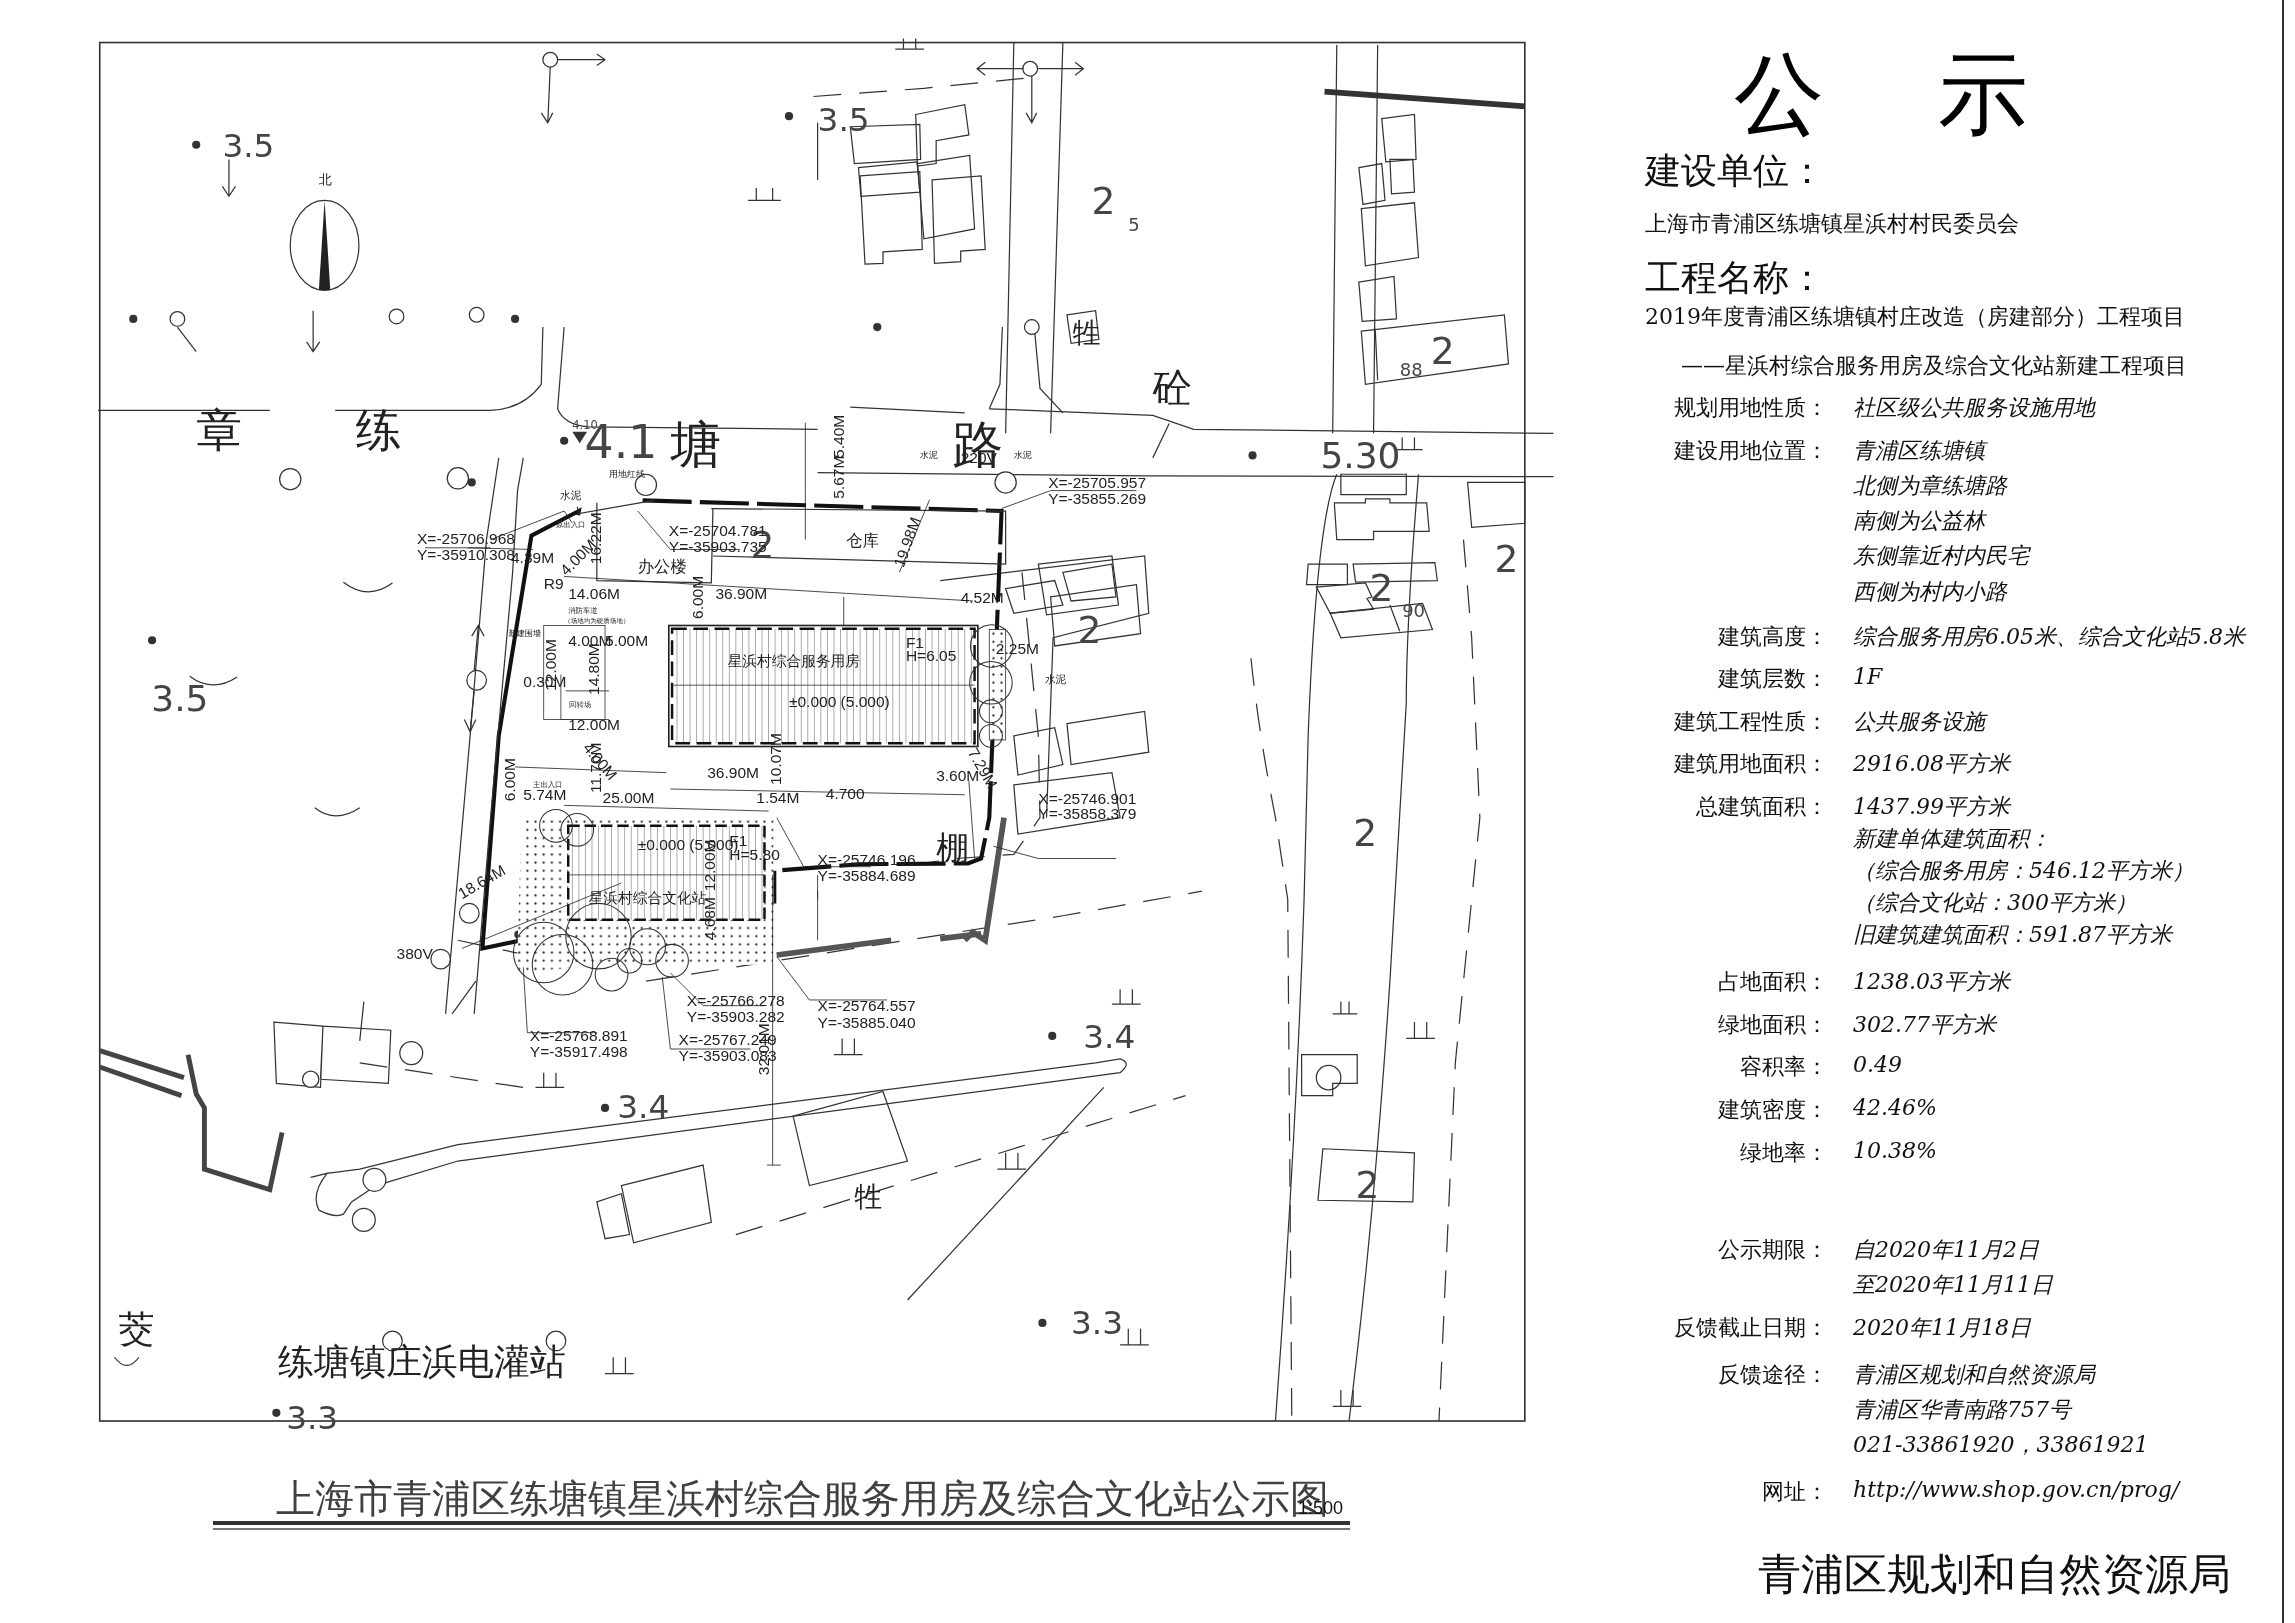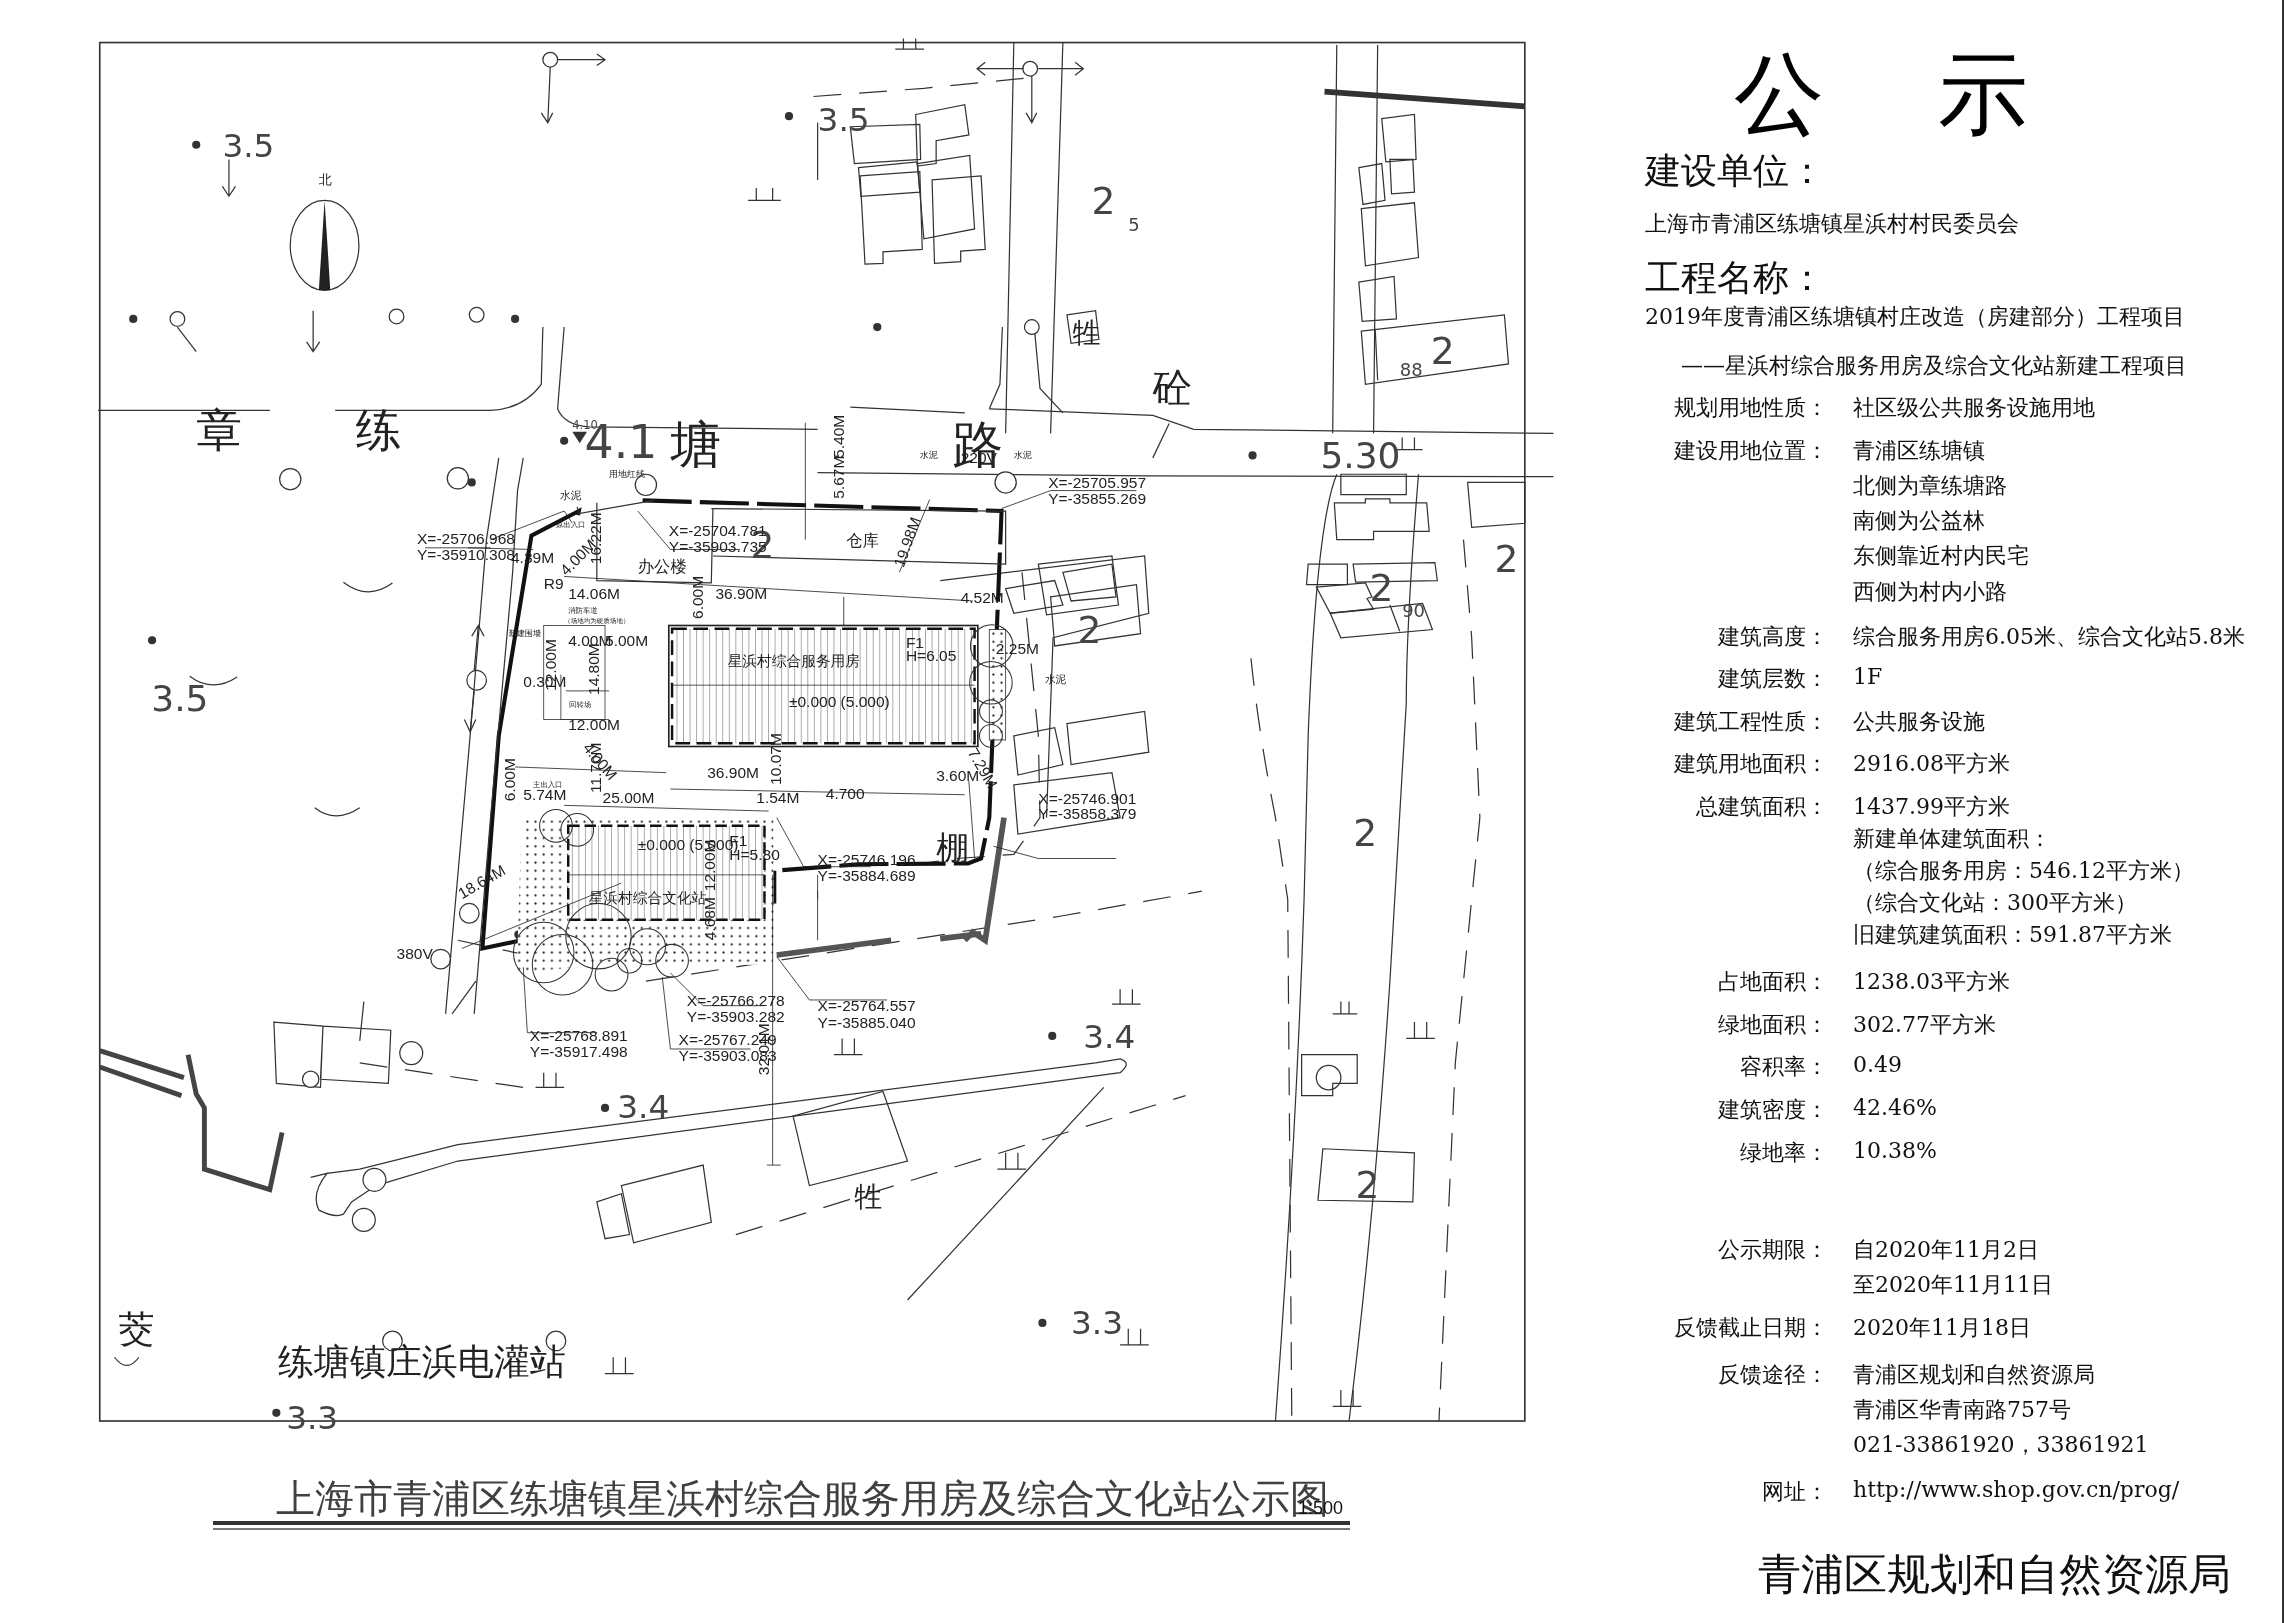--- a/index.html
+++ b/index.html
@@ -11,21 +11,21 @@
   .dim { font-family: "Liberation Sans", "DejaVu Sans", sans-serif; fill: #222; font-size: 19px; }
   .coord { font-family: "Liberation Sans", "DejaVu Sans", sans-serif; fill: #222; font-size: 19px; }
 
   
   #panel { position: absolute; left: 1636px; top: 0; width: 646px; height: 1623px; }
   .title { position: absolute; left: 1734px; top: 34px; font-size: 90px; letter-spacing: 114px; color: #000; }
   .h2 { position: absolute; left: 1645px; font-size: 36px; color: #111; }
   .line { position: absolute; font-size: 22px; color: #111; white-space: nowrap; }
   .row { position: absolute; left: 1644px; width: 638px; font-size: 22px; white-space: nowrap; }
   .row .k { position: absolute; right: 454px; text-align: right; }
-  .row .v { position: absolute; left: 209px; }
+  .row .v { position: absolute; left: 209px; font-style: italic; }
   .footer-org { position: absolute; left: 1758px; top: 1546px; font-size: 43px; color: #111; }
   .drawing-title { position: absolute; left: 249px; top: 1472px; font-size: 39px; color: #404040; white-space: nowrap; margin-left: 27px; }
   .scale { position: absolute; left: 1298px; top: 1498px; font-size: 18px; font-family: "Liberation Sans", sans-serif; }
 </style>
 </head>
 <body>
 
 <svg id="plan" viewBox="0 0 2807 1985" xmlns="http://www.w3.org/2000/svg">
 
   <rect x="122" y="52" width="1743" height="1686" fill="none" stroke="#333" stroke-width="2"></rect>

